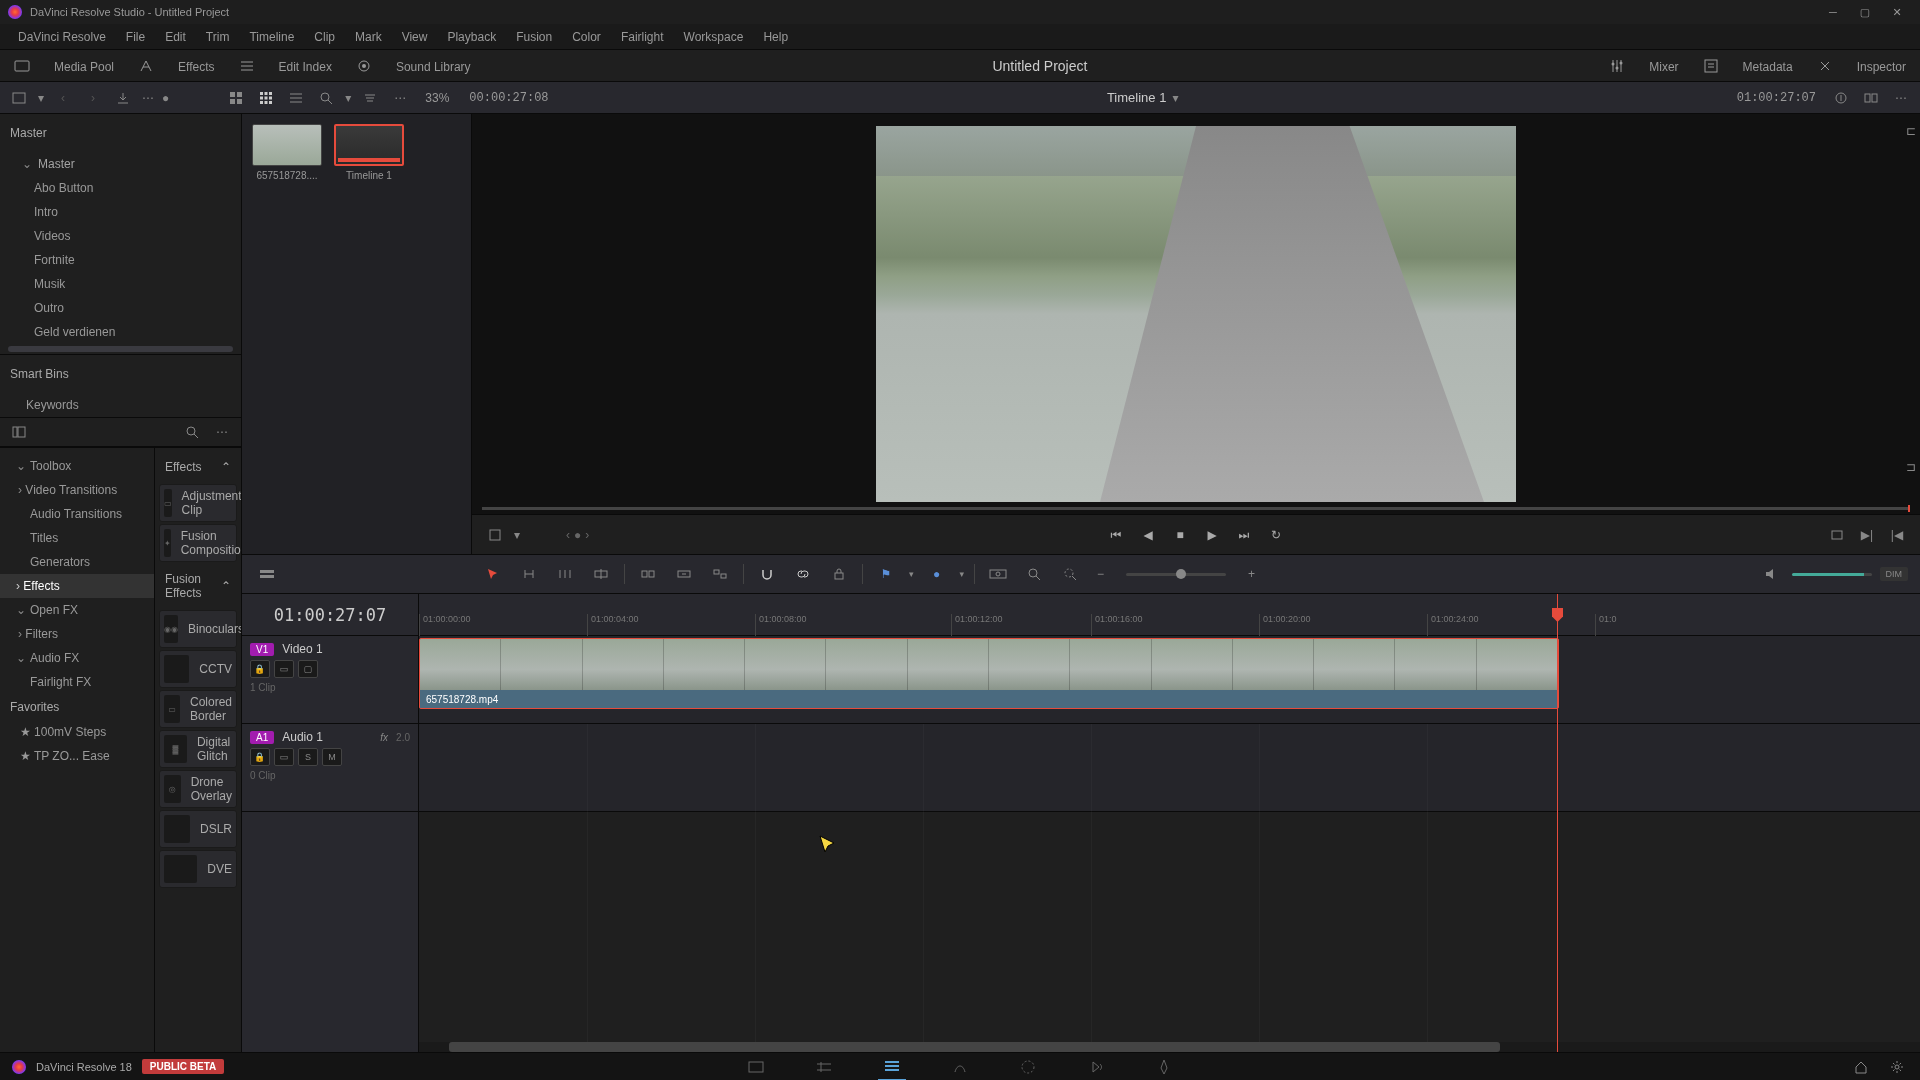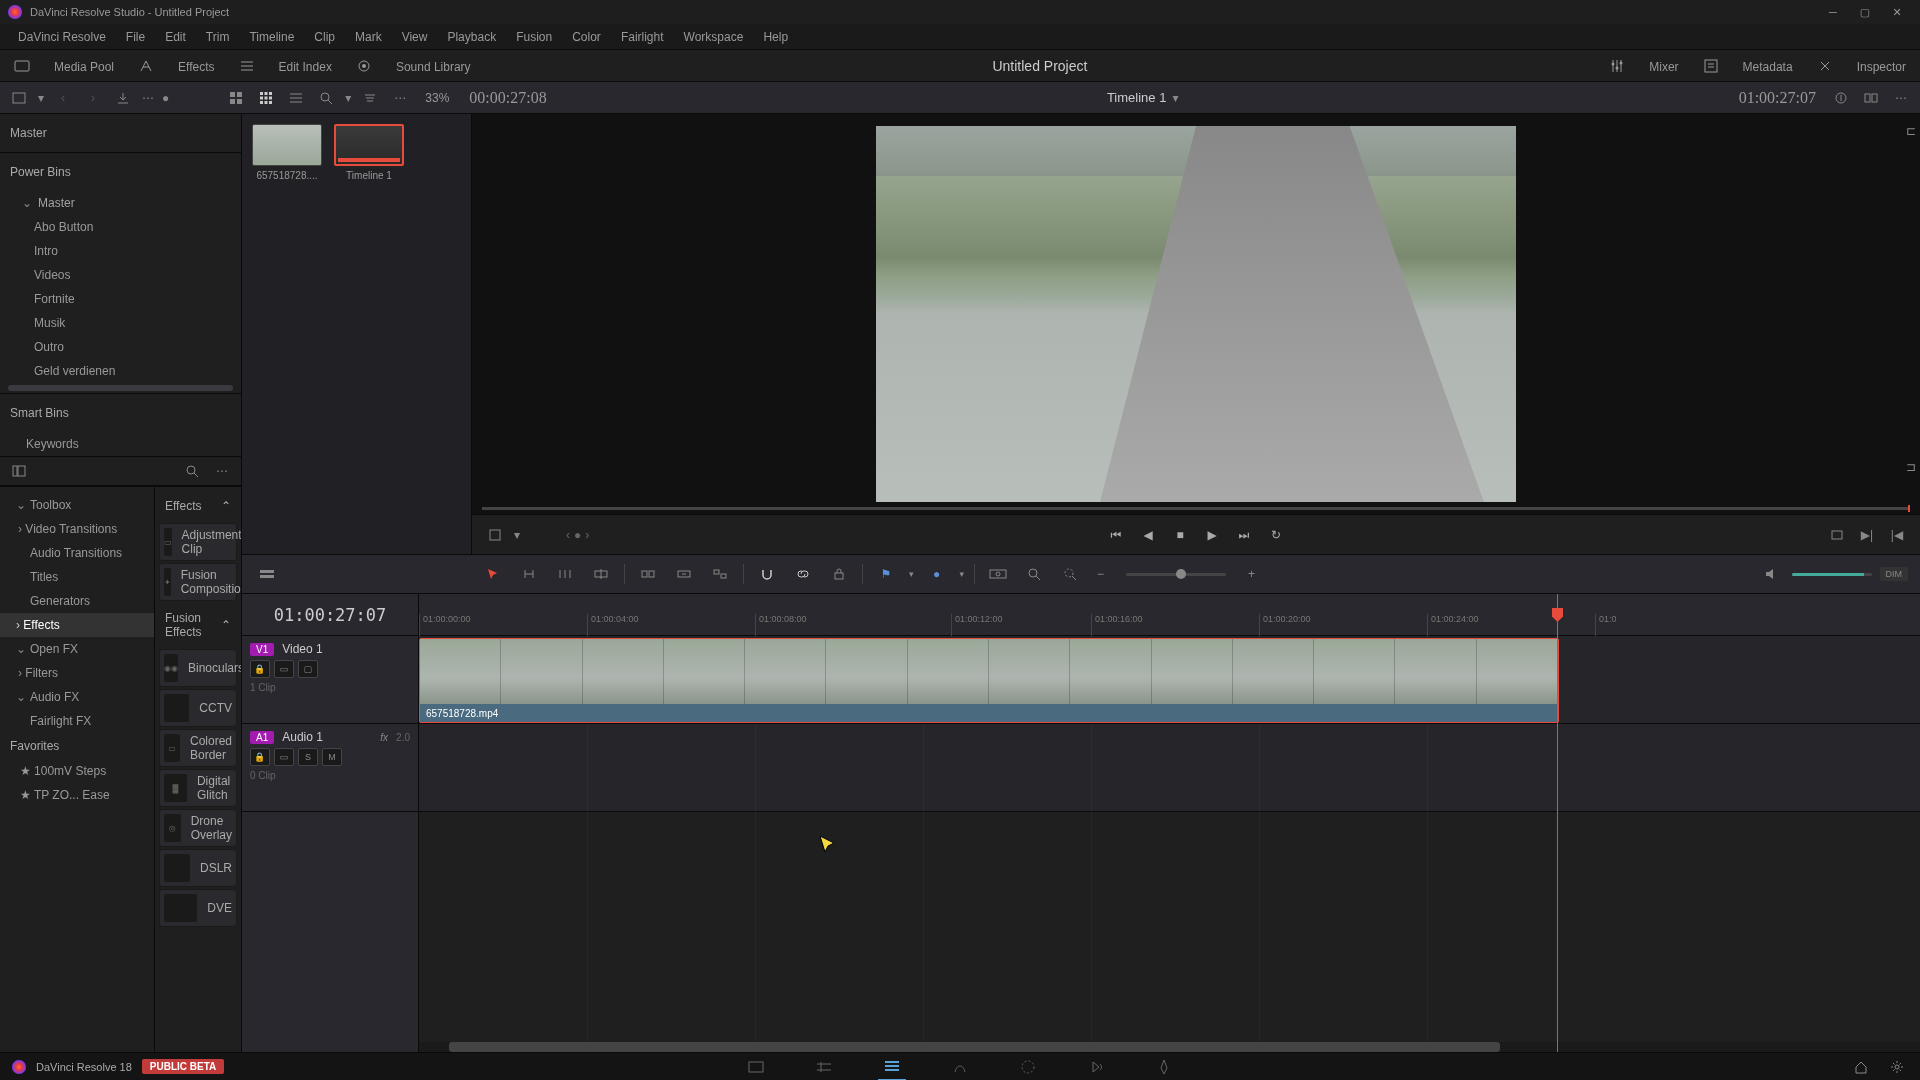--- a/index.html
+++ b/index.html
@@ -14,21 +14,21 @@
 .menu-item { padding: 4px 10px; font-size: 12px; color: #999; cursor: pointer; }
 .toolbar-top { height: 32px; background: #1f1f1f; display: flex; align-items: center; padding: 0 10px; justify-content: space-between; border-bottom: 1px solid #0a0a0a; }
 .toolbar-section { display: flex; align-items: center; gap: 16px; }
 .toolbar-btn { display: flex; align-items: flex-end; gap: 24px; font-size: 12px; color: #999; cursor: pointer; padding: 4px; }
 .toolbar-btn svg { width: 16px; height: 16px; }
 .project-title { font-size: 14px; color: #ccc; font-weight: 500; text-align: right; }
 .subbar { height: 32px; background: #28282e; display: flex; align-items: center; padding: 0 8px; justify-content: space-between; border-bottom: 1px solid #0a0a0a; }
 .subbar-left, .subbar-right { display: flex; align-items: center; gap: 8px; }
 .icon-btn { width: 22px; height: 22px; display: flex; align-items: center; justify-content: center; cursor: pointer; color: #888; border-radius: 2px; }
 .zoom-text { font-size: 12px; color: #999; padding: 0 6px; }
-.tc-text { font-size: 16px; color: #999; padding: 0 6px; font-family: Liberation Serif, serif; }
+.tc-text { font-size: 12px; color: #999; padding: 0 6px; font-family: Liberation Mono, monospace; }
 .timeline-name { font-size: 13px; color: #ccc; }
 .main { display: flex; height: calc(100% - 24px - 26px - 32px - 32px - 28px); }
 .left-panel { width: 242px; background: #1f1f1f; display: flex; flex-direction: column; border-right: 1px solid #0a0a0a; }
 .bin-section { padding: 8px 10px; font-size: 12px; color: #aaa; }
 .bin-header { font-weight: 500; padding: 4px 0; }
 .bin-item { padding: 5px 10px 5px 34px; cursor: pointer; color: #999; font-size: 12px; }
 .bin-parent { padding: 5px 10px 5px 22px; display: flex; align-items: center; gap: 6px; }
 .chevron { width: 10px; display: inline-block; color: #888; }
 .scroll-indicator { height: 6px; background: #3a3a40; margin: 2px 8px; border-radius: 3px; }
 .effects-panel { flex: 1; display: flex; border-top: 1px solid #0a0a0a; overflow: hidden; }
@@ -79,21 +79,21 @@
 .track-btns { display: flex; gap: 4px; }
 .track-btn { width: 20px; height: 18px; background: #1a1a1a; border: 1px solid #444; border-radius: 2px; display: flex; align-items: center; justify-content: center; font-size: 9px; color: #888; cursor: pointer; }
 .track-clips { font-size: 10px; color: #666; margin-top: 4px; }
 .fx-badge { font-size: 10px; color: #888; font-style: italic; margin-left: auto; }
 .tl-tracks { flex: 1; position: relative; overflow: hidden; }
 .tl-ruler { height: 42px; background: #28282e; border-bottom: 1px solid #0a0a0a; position: relative; display: flex; }
 .ruler-tick { position: absolute; top: 20px; font-size: 9px; color: #777; border-left: 1px solid #444; padding-left: 3px; height: 22px; }
 .playhead { position: absolute; top: 0; bottom: 0; width: 1px; background: #e64b3c; z-index: 10; }
 .playhead-head { position: absolute; top: 14px; left: -5px; width: 11px; height: 14px; background: #e64b3c; clip-path: polygon(0 0, 100% 0, 100% 60%, 50% 100%, 0 60%); }
 .video-track { height: 88px; background: #25252a; border-bottom: 1px solid #0a0a0a; position: relative; }
-.clip { position: absolute; top: 2px; bottom: 0; background: #5a7a8f; border: 1px solid #e64b3c; border-radius: 2px; overflow: hidden; }
+.clip { position: absolute; top: 2px; bottom: 14px; background: #5a7a8f; border: 1px solid #e64b3c; border-radius: 2px; overflow: hidden; }
 .clip-thumbs { height: calc(100% - 18px); display: flex; }
 .clip-thumb-seg { flex: 1; background: linear-gradient(180deg, #9aa898 0%, #aeb5b0 60%, #8a958a 100%); border-right: 1px solid rgba(0,0,0,0.2); }
 .clip-label-bar { height: 18px; background: #4a6a7f; display: flex; align-items: center; padding: 0 6px; font-size: 10px; color: #fff; }
 .audio-track { height: 88px; background: #25252a; border-bottom: 1px solid #0a0a0a; }
 .tl-grid-line { position: absolute; top: 0; bottom: 0; width: 1px; background: rgba(255,255,255,0.03); }
 .bottom-bar { height: 28px; background: #141414; display: flex; align-items: center; justify-content: space-between; padding: 0 12px; border-top: 1px solid #0a0a0a; }
 .bottom-left { display: flex; align-items: center; gap: 10px; }
 .version-text { font-size: 11px; color: #aaa; }
 .beta-badge { background: #c23b3b; color: #fff; padding: 2px 8px; border-radius: 2px; font-size: 10px; font-weight: 600; }
 .page-tabs { display: flex; gap: 40px; position: absolute; left: 50%; transform: translateX(-50%); }
@@ -275,23 +275,20 @@
   </div>
 </div>
 
 <div class="main">
 
   <div class="left-panel">
     <div style="flex:0 0 auto">
       <div class="bin-section">
         <div class="bin-header">Master</div>
       </div>
-      <div class="bin-section" style="border-top:1px solid #0a0a0a">
-        <div class="bin-header">Power Bins</div>
-      </div>
       <div class="bin-parent">
           <span class="chevron">⌄</span>
           <span>Master</span>
         </div>
       <div class="bin-item">Abo Button</div>
       <div class="bin-item">Intro</div>
       <div class="bin-item">Videos</div>
       <div class="bin-item">Fortnite</div>
       <div class="bin-item">Musik</div>
       <div class="bin-item">Outro</div>

